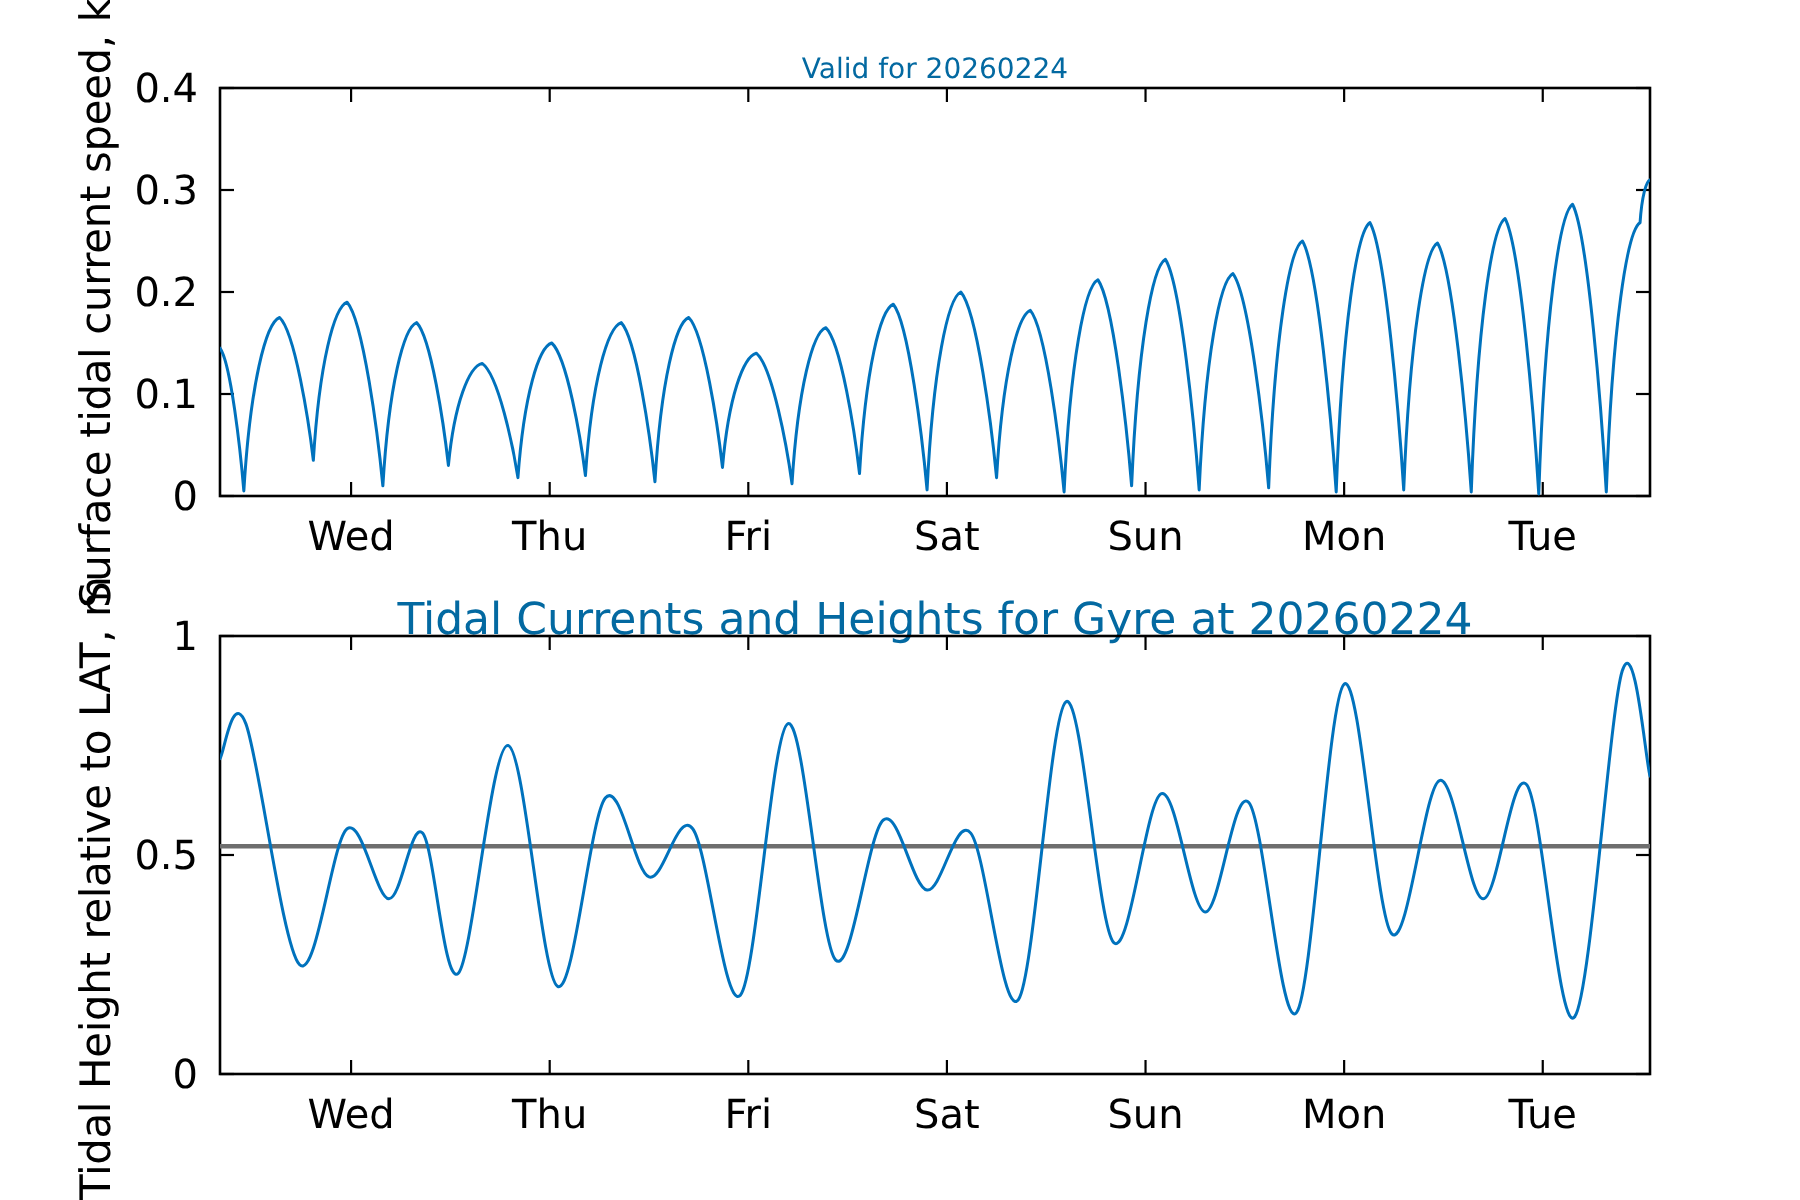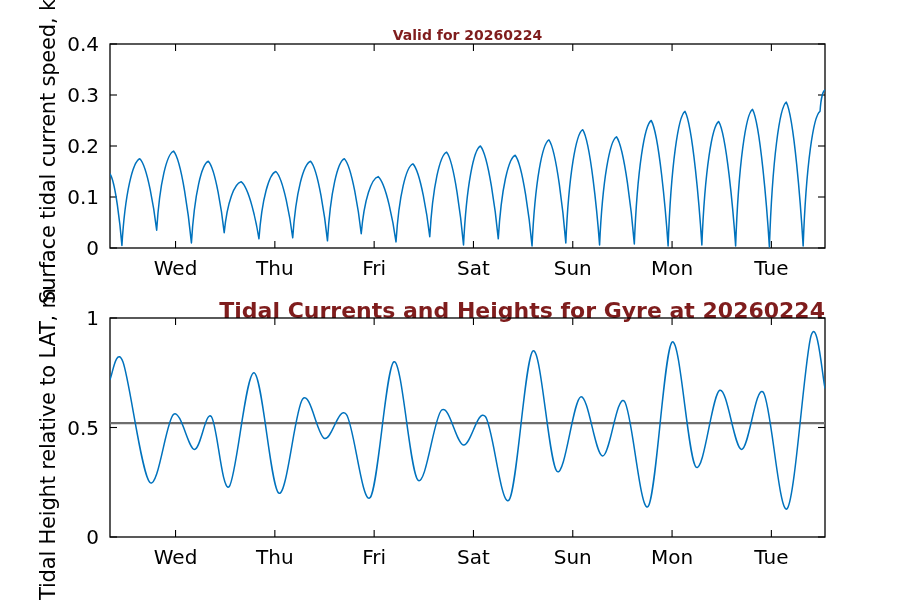--- a/index.html
+++ b/index.html
@@ -41,37 +41,36 @@
     top: 304px;
     transform: rotate(-90deg);
   }
   .ylabel-bot {
     left: 36px;
     top: 600px;
     transform: rotate(-90deg);
   }
   .plot-title {
     position: absolute;
-    font-weight: bold;
-    color: #7f1d1d;
+    font-weight: normal;
+    color: #0369a1;
     white-space: nowrap;
     text-align: center;
   }
   .title-top {
     left: 110px;
     width: 715px;
     top: 27px;
     font-size: 14px;
   }
   .title-bot {
     left: 110px;
     width: 715px;
     top: 298px;
     font-size: 22px;
-    text-align: right;
   }
   .tick-text {
     font-family: "DejaVu Sans", "Liberation Sans", sans-serif;
     font-size: 20px;
     fill: #000000;
   }
   .tick-x {
     text-anchor: middle;
   }
   .tick-y {

